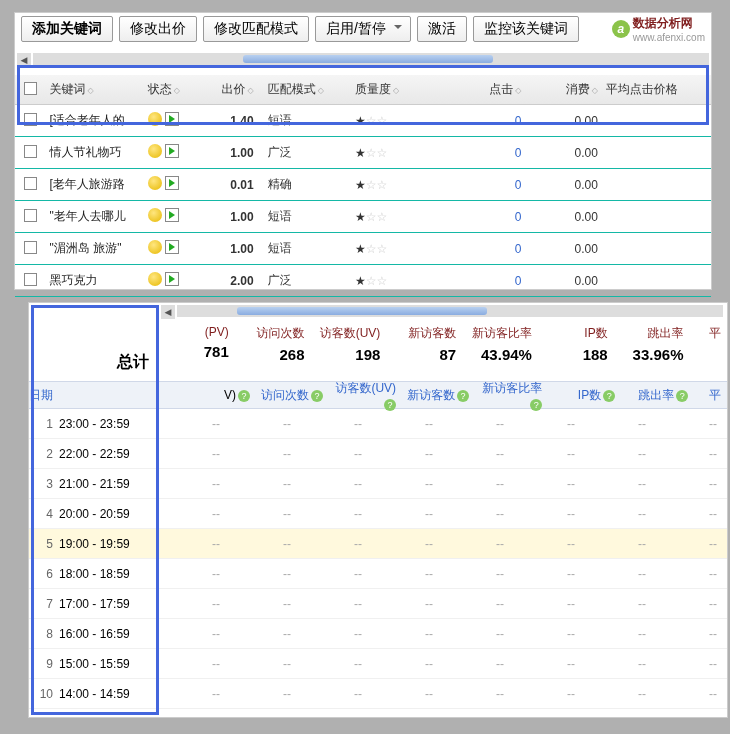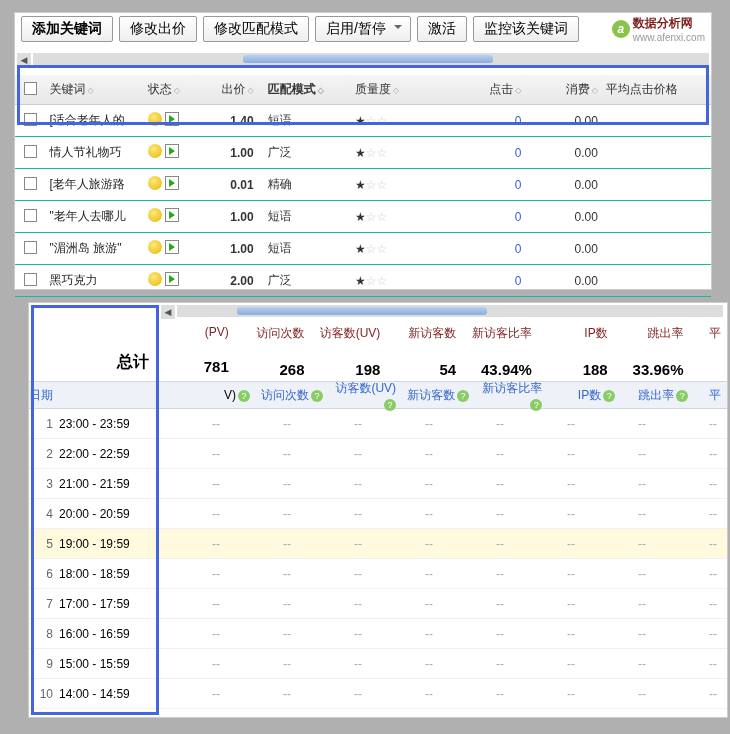--- a/index.html
+++ b/index.html
@@ -27,37 +27,37 @@
 .playbtn{display:inline-block;width:14px;height:14px;border:1px solid #888;background:#fff;position:relative;}
 .playbtn::after{content:"";position:absolute;left:3px;top:2px;border:4px solid transparent;border-left:6px solid #2a2;}
 .stars{color:#f90;font-size:12px;}
 .stars .off{color:#ccc;}
 .boxhl{position:absolute;border:3px solid #4466dd;pointer-events:none;}
 .p2{left:28px;top:302px;width:700px;height:416px;border:1px solid #ccc;overflow:hidden;}
 .sum-hdr{display:flex;height:64px;}
 .sum-left{width:130px;display:flex;align-items:flex-end;justify-content:flex-end;padding:8px 10px;font-weight:bold;font-size:16px;font-family:Liberation Mono, monospace;}
 .sum-cell{flex:1;padding:8px 6px;text-align:right;}
 .sum-lbl{font-size:12px;color:#7f1d1d;}
-.sum-val{font-size:15px;font-weight:bold;margin-top:19px;}
+.sum-val{font-size:15px;font-weight:bold;margin-top:4px;}
 .hdr2{display:flex;background:#eef2f8;border-top:1px solid #d0d8e8;border-bottom:1px solid #d0d8e8;height:28px;align-items:center;font-size:12px;}
 .hdr2 .hc{flex:1;text-align:right;padding-right:6px;}
 .hdr2 .hc.left{width:154px;flex:none;text-align:left;color:#36c;}
 .lnk{color:#36c;}
 .help{display:inline-block;width:12px;height:12px;border-radius:50%;background:#8c6;color:#fff;font-size:9px;text-align:center;line-height:12px;margin-left:2px;}
 .rows{}
 .row2{display:flex;height:30px;align-items:center;border-bottom:1px solid #f0f0f0;font-size:12px;}
 .row2.hl{background:#fff9dd;}
 .row2 .c0{width:30px;text-align:right;color:#666;padding-right:6px;}
 .row2 .c1{width:100px;color:#000000;}
 .row2 .cd{flex:1;text-align:right;padding-right:10px;color:#aaa;}
 .th1 th:nth-child(1){width:28px;text-align:center;}
 .th1 th:nth-child(2){width:90px;}
 .th1 th:nth-child(3){width:50px;}
 .th1 th:nth-child(4){width:60px;text-align:right;padding-right:10px;}
-.th1 th:nth-child(5){width:80px;font-weight:bold;}
+.th1 th:nth-child(5){width:80px;}
 .th1 th:nth-child(6){width:90px;}
 .th1 th:nth-child(7){width:70px;text-align:right;}
 .th1 th:nth-child(8){width:70px;text-align:right;}
 .th1 th:nth-child(9){width:100px;}
 .tbl td.c1{width:28px;text-align:center;}
 .tbl td.c2{width:90px;color:#222;white-space:nowrap;overflow:hidden;}
 .tbl td.c3{width:50px;}
 .tbl td.c4{width:60px;text-align:right;font-weight:bold;padding-right:10px;}
 .tbl td.c5{width:80px;}
 .tbl td.c6{width:90px;}
@@ -190,21 +190,21 @@
     <div class="sum-cell">
         <div class="sum-lbl">访问次数</div>
         <div class="sum-val">268</div>
       </div>
     <div class="sum-cell">
         <div class="sum-lbl">访客数(UV)</div>
         <div class="sum-val">198</div>
       </div>
     <div class="sum-cell">
         <div class="sum-lbl">新访客数</div>
-        <div class="sum-val">54</div>
+        <div class="sum-val">87</div>
       </div>
     <div class="sum-cell">
         <div class="sum-lbl">新访客比率</div>
         <div class="sum-val">43.94%</div>
       </div>
     <div class="sum-cell">
         <div class="sum-lbl">IP数</div>
         <div class="sum-val">188</div>
       </div>
     <div class="sum-cell">

